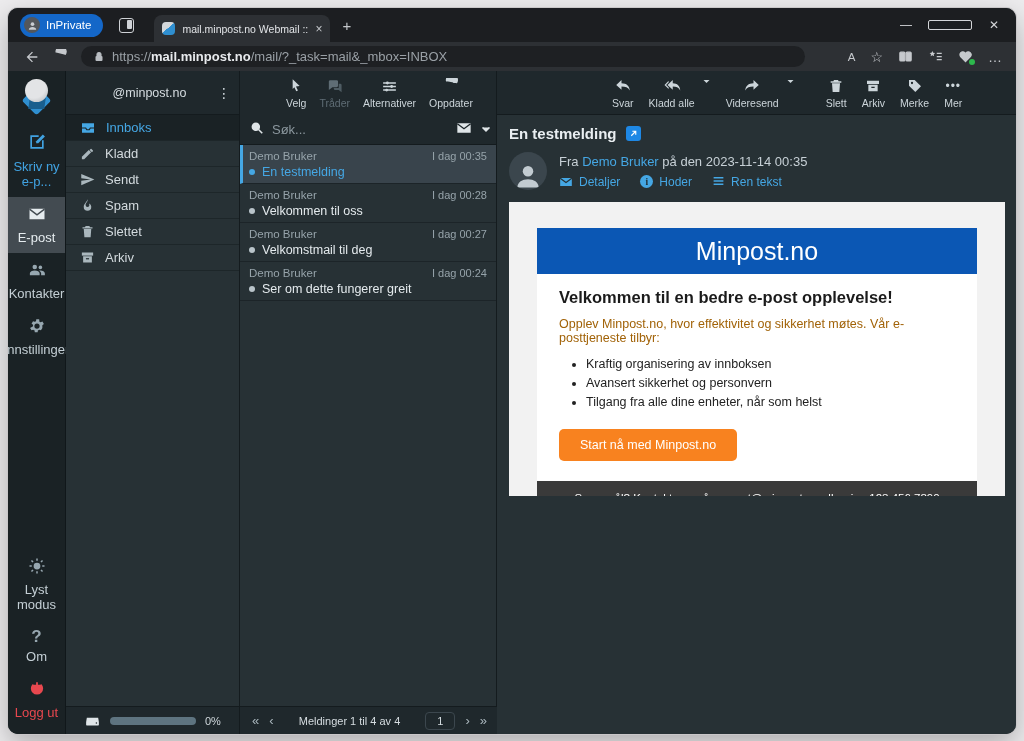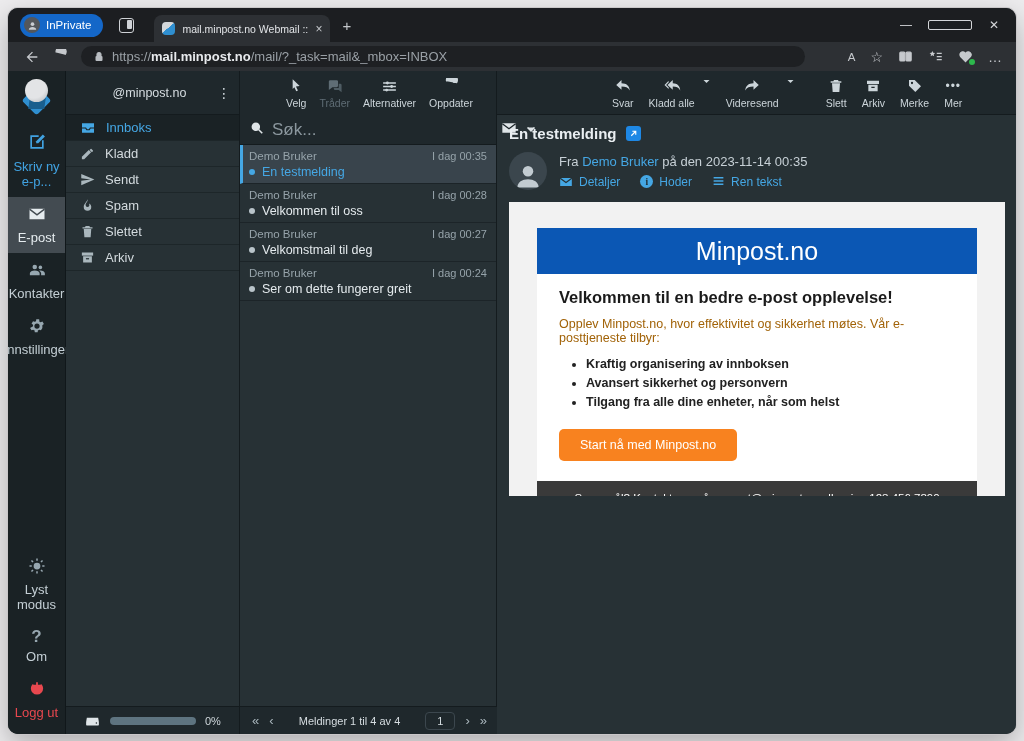--- a/index.html
+++ b/index.html
@@ -72,21 +72,21 @@
   .folder-active { background:#1a2225; color:#45a7e4; }
   .folder-active .fi { color:#45a7e4; }
 
   
   .list { width:257px; border-right:1px solid #141b1e; display:flex; flex-direction:column; background:#273135; }
   .list-toolbar { height:44px; background:#1f282c; display:flex; align-items:flex-start; gap:13px; padding:6px 0 0 46px; flex:0 0 auto; }
   .tbtn { display:flex; flex-direction:column; align-items:center; gap:2px; font-size:10.5px; color:#ccd5da; }
   .tbtn .ti { height:18px; display:flex; align-items:center; }
   .tbtn-muted { color:#5f6d75; }
   .search-row { height:30px; background:#1f282c; border-bottom:1px solid #141b1e; display:flex; align-items:center; gap:8px; padding:0 10px; flex:0 0 auto; }
-  .search-input { flex:1; background:transparent; border:0; outline:0; color:#cfd7db; font-size:17px; font-family:inherit; }
+  .search-input { flex:1; background:transparent; border:0; outline:0; color:#cfd7db; font-size:13px; font-family:inherit; }
   .search-input::placeholder { color:#8b979e; }
   .search-ic { color:#dfe5e8; }
   .msgs { flex:1; overflow:hidden; }
   .msg { height:39px; padding:5px 9px 0 9px; border-bottom:1px solid #1c2428; }
   .msg-l1 { display:flex; font-size:11.5px; color:#96a3aa; }
   .msg-time { margin-left:auto; font-size:11px; }
   .msg-l2 { display:flex; align-items:center; gap:7px; margin-top:3px; font-size:12.5px; color:#e4eaed; }
   .dot { width:6px; height:6px; border-radius:50%; background:#b9c4ca; flex:0 0 auto; }
   .msg-sel { background:#39444c; border-left:3px solid #45a7e4; padding-left:6px; }
   .msg-sel .msg-l2 { color:#45a7e4; }
@@ -124,21 +124,21 @@
   .info-ic { width:13px; height:13px; border-radius:50%; background:#45a7e4; color:#1f282c; font-size:9.5px; font-weight:bold;
              display:flex; align-items:center; justify-content:center; font-family:"Liberation Serif","DejaVu Serif",serif; }
 
   
   .email-frame { margin-top:12px; height:294px; background:#f2f2f2; overflow:hidden; }
   .email-card { width:440px; margin:26px auto 0; background:#fff; }
   .email-banner { height:46px; background:#0b57b4; color:#fff; display:flex; align-items:center; justify-content:center; font-size:25px; }
   .email-inner { padding:14px 22px 20px; }
   .email-h1 { font-size:16.5px; font-weight:bold; color:#1b1b1b; margin-bottom:10px; }
   .email-p { font-size:12.5px; color:#a16207; margin-bottom:12px; }
-  .email-ul { margin:12px 0 20px 27px;font-weight:bold; }
+  .email-ul { margin:12px 0 20px 27px; }
   .email-ul li { font-size:12.5px; color:#222; margin:5px 0; }
   .cta { display:inline-block; background:#f8821f; color:#fff; font-size:12.5px; padding:9px 21px; border-radius:5px; border:0; font-family:inherit; }
   .email-footer { background:#3a3a3a; color:#fff; font-size:11.5px; text-align:center; padding:11px 8px; }
 </style>
 </head>
 <body>
 
 <div class="stage">
 <div class="window">
 

